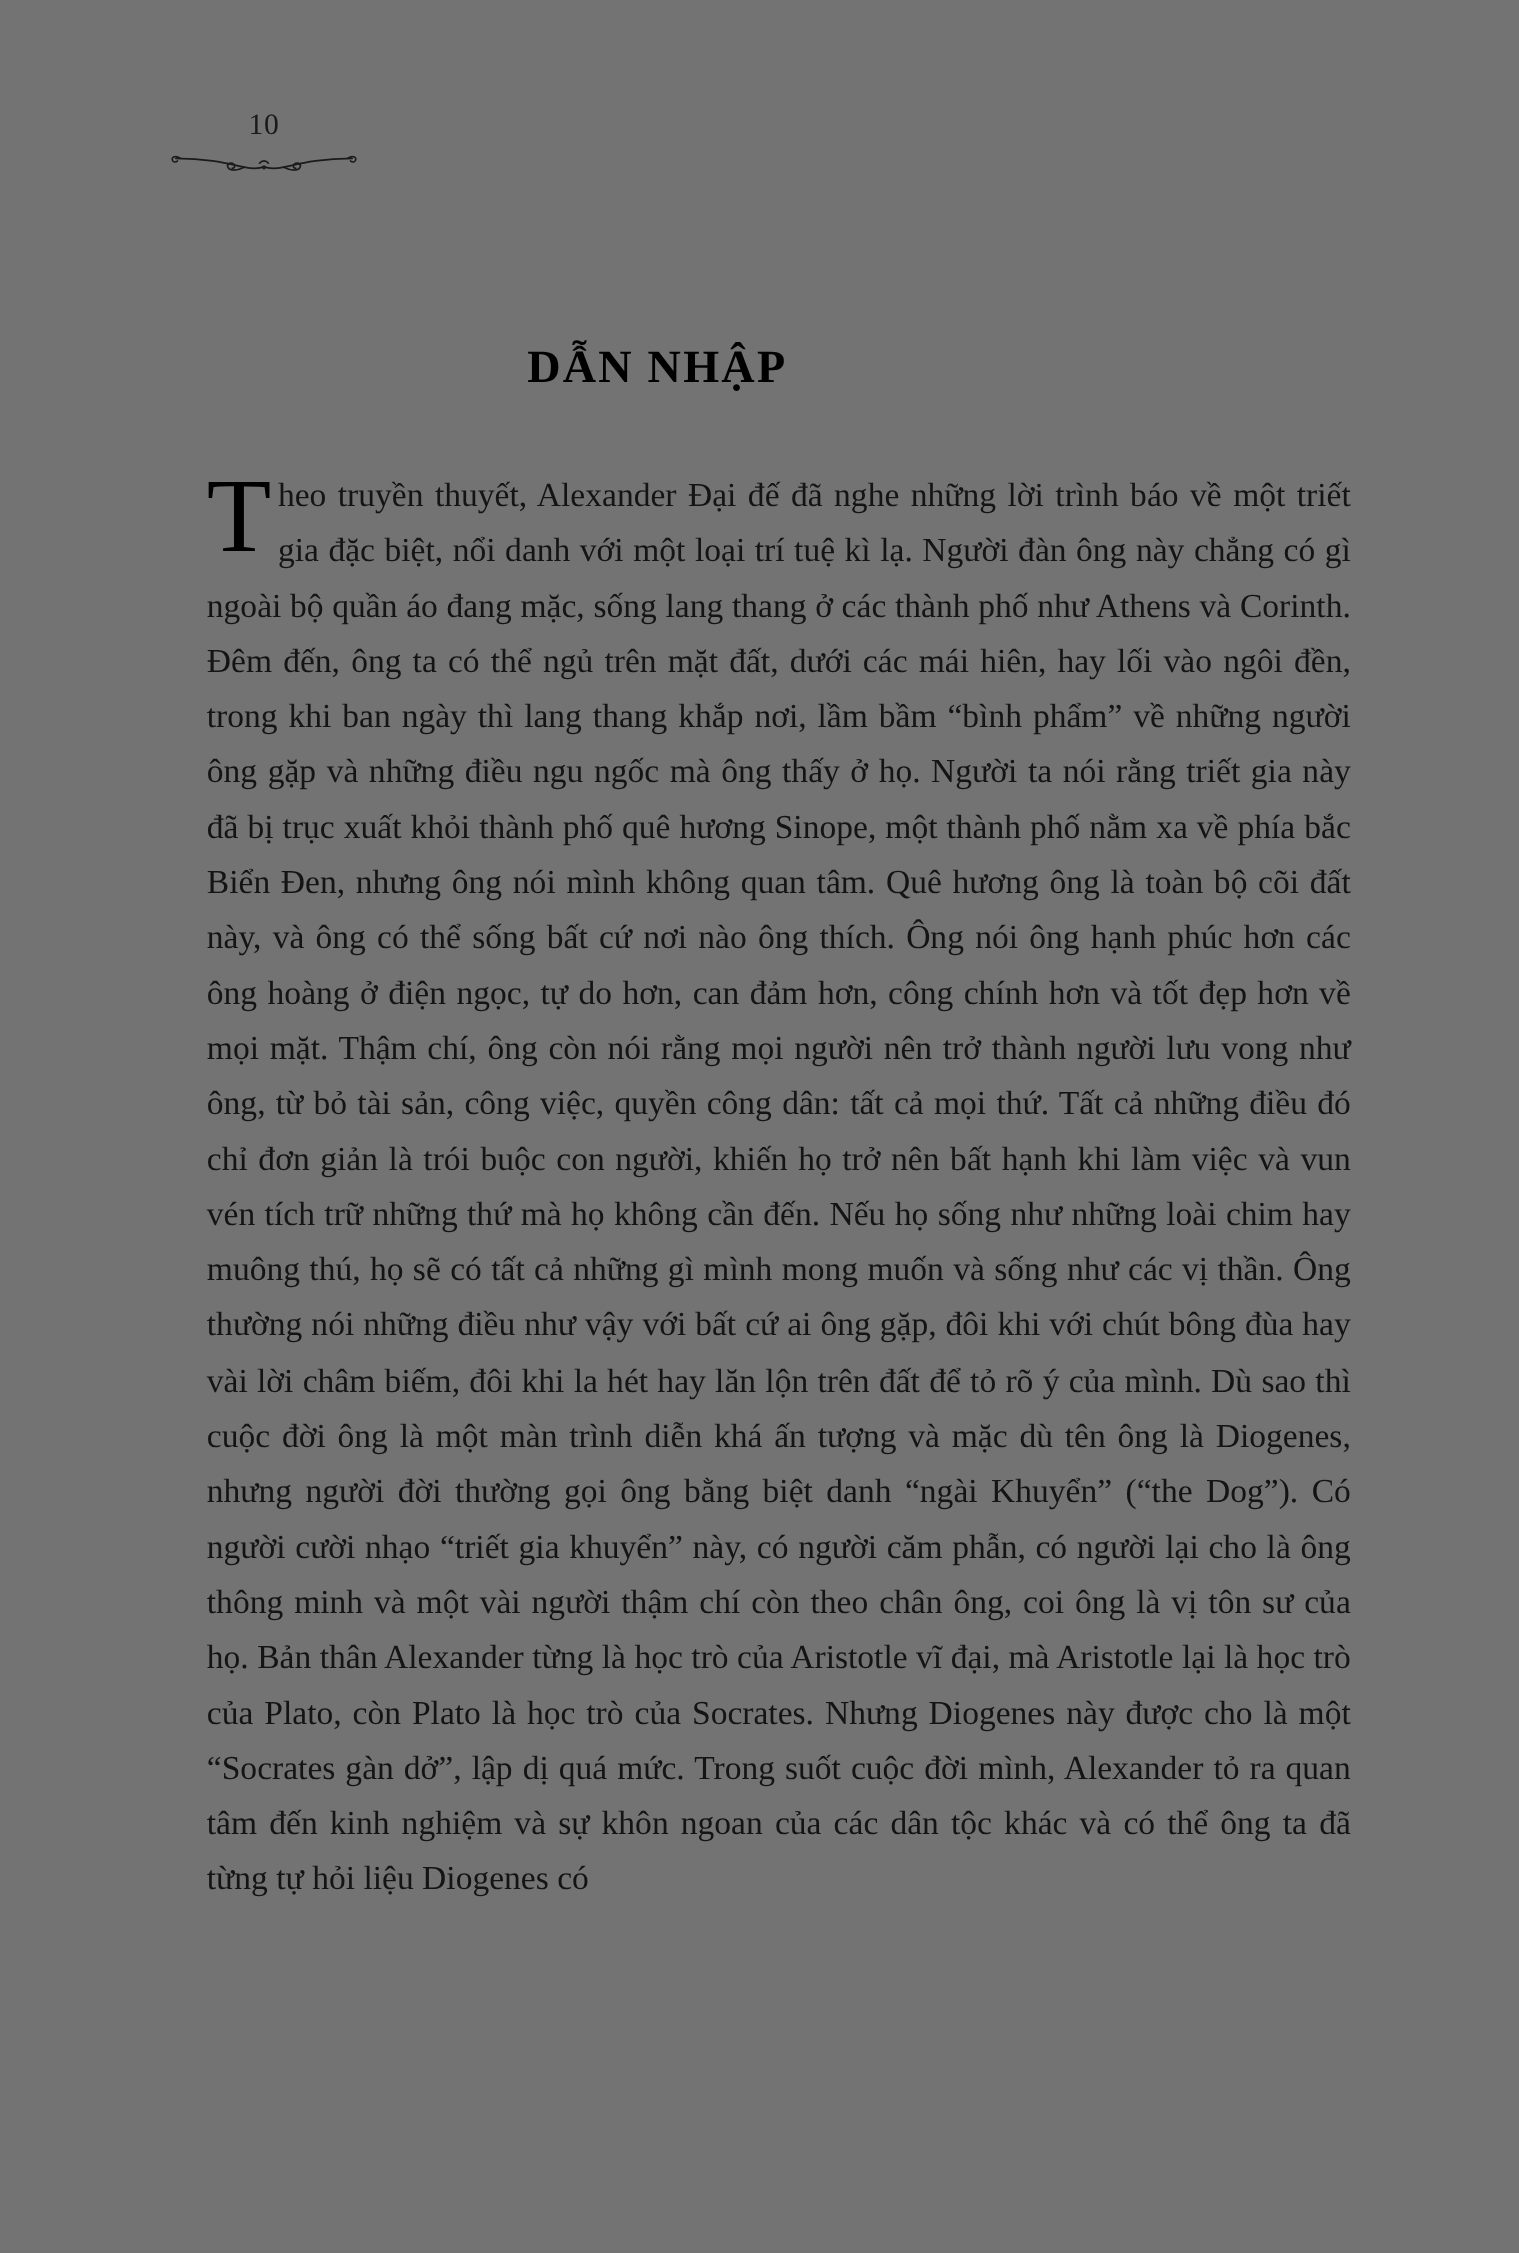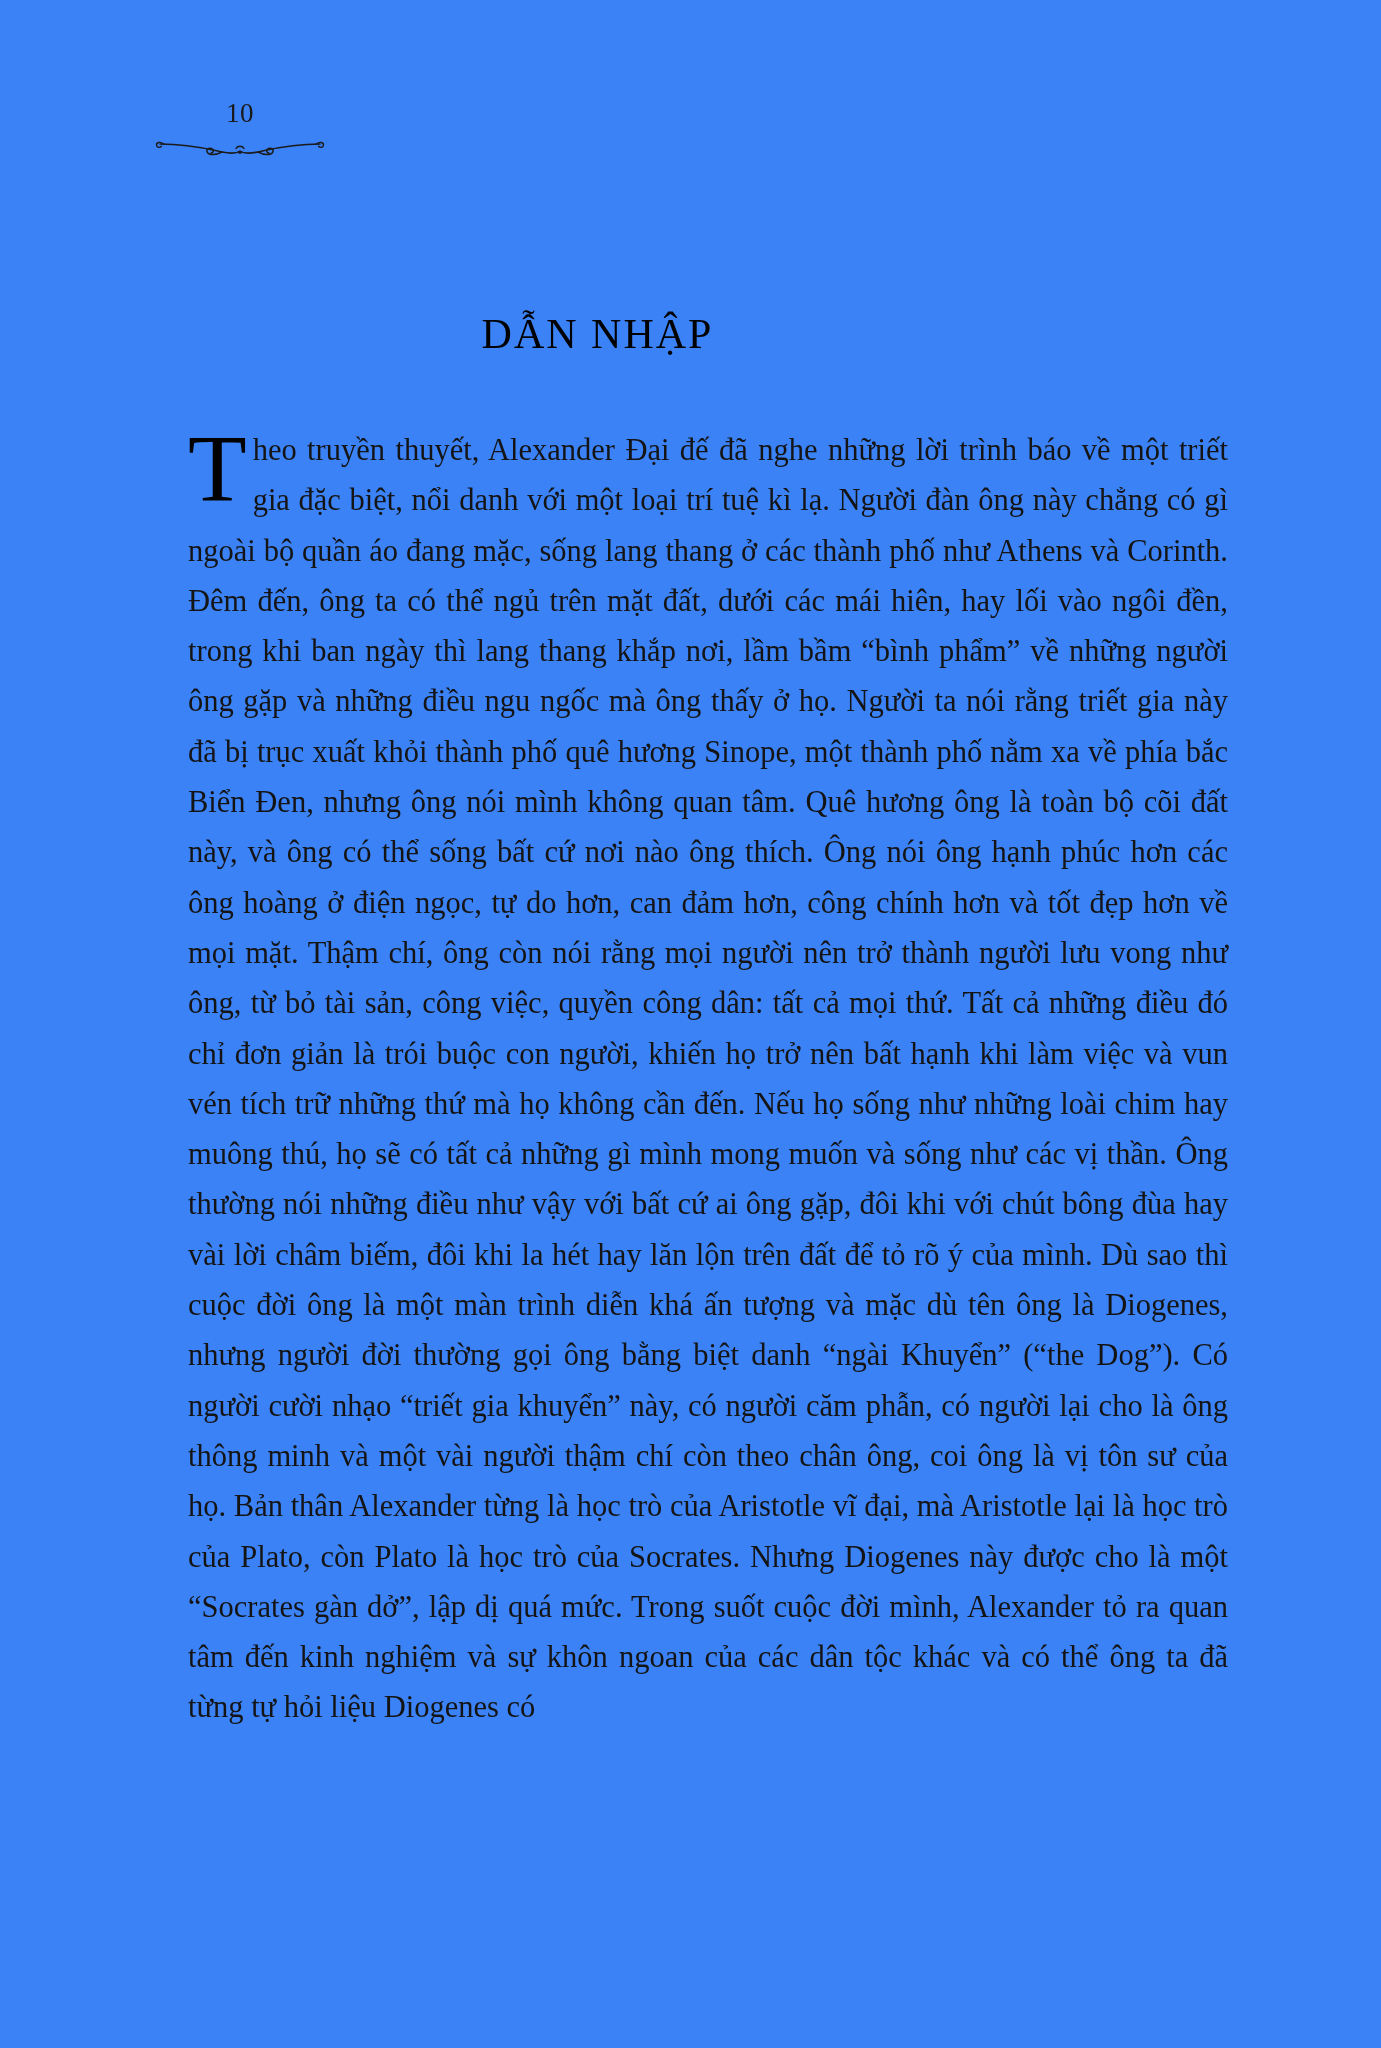--- a/index.html
+++ b/index.html
@@ -4,21 +4,21 @@
 <style>
   html, body {
     margin: 0;
     padding: 0;
     background: #ffffff;
   }
   .page {
     position: relative;
     width: 1381px;
     height: 2048px;
-    background: #3b82f6;
+    background: #737373;
     overflow: hidden;
     font-family: "Liberation Serif", serif;
     color: #111111;
   }
 
   
   .folio-block {
     position: absolute;
     top: 100px;
     left: 150px;
@@ -44,21 +44,21 @@
   }
 
   
   .chapter-title {
     position: absolute;
     top: 282px;
     left: 0;
     width: 1195px;
     text-align: center;
     font-family: "Liberation Serif", serif;
-    font-weight: normal;
+    font-weight: bold;
     font-size: 42px;
     letter-spacing: 2px;
     color: #000;
   }
 
   
   .body-block {
     position: absolute;
     top: 425px;
     left: 188px;

